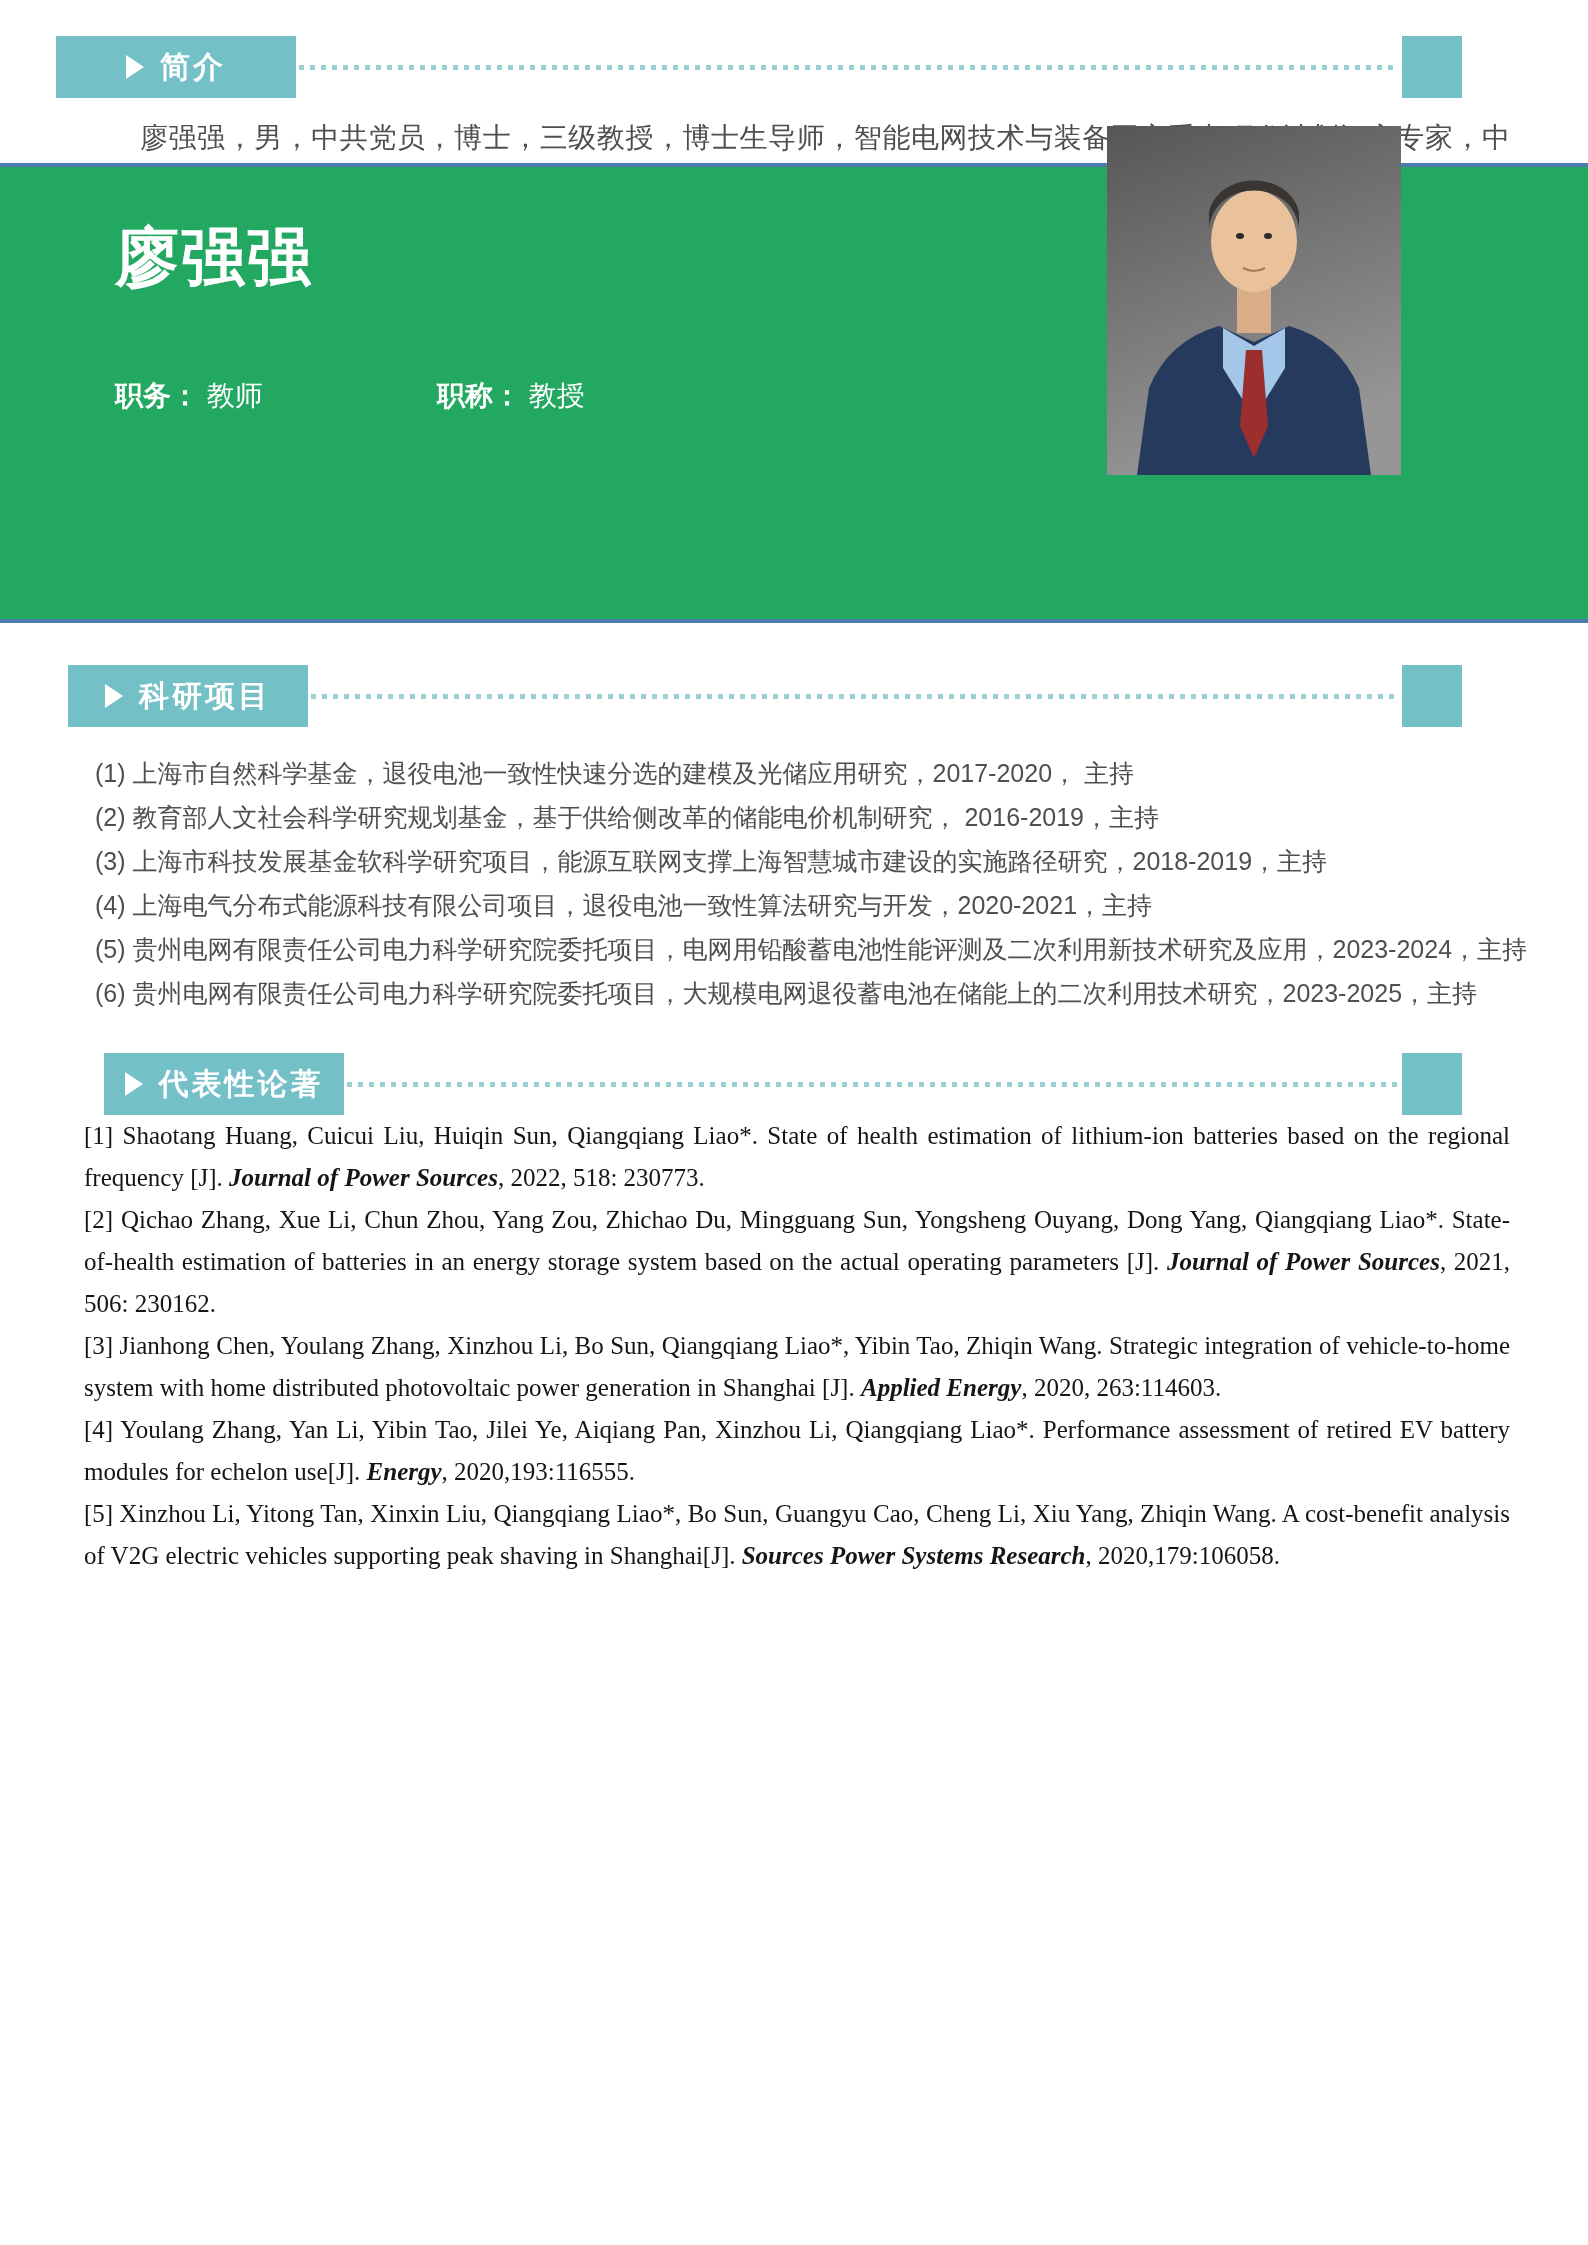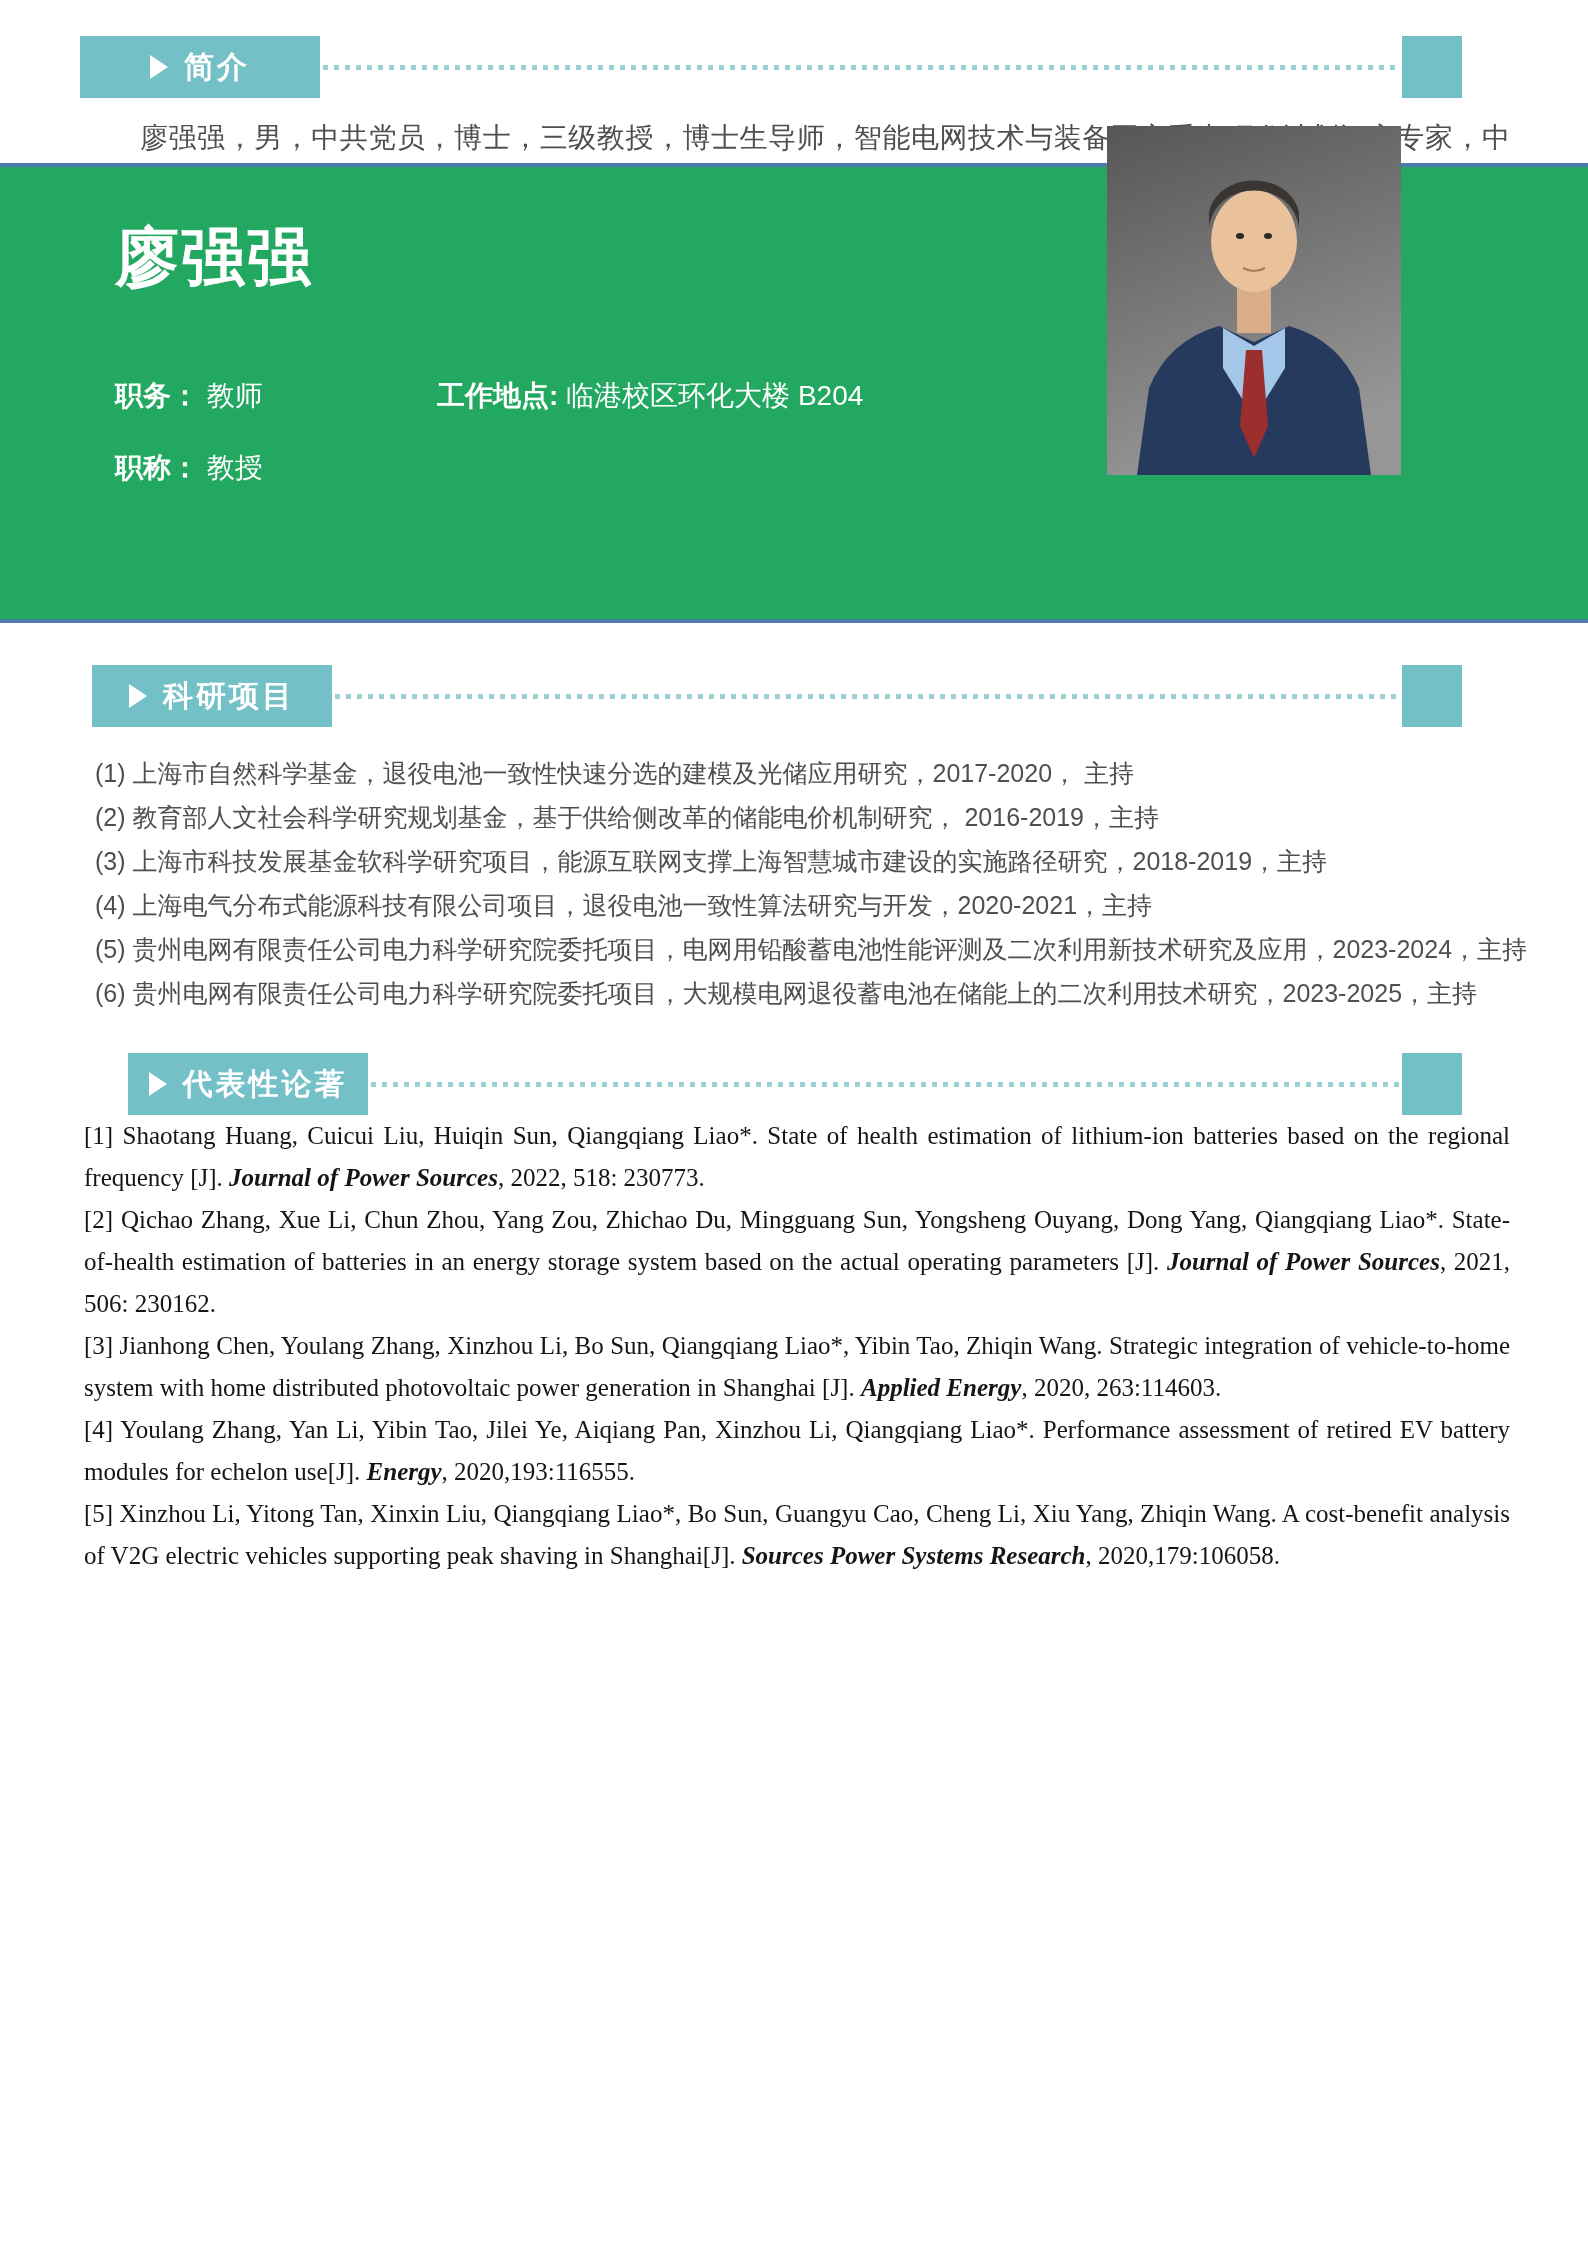--- a/index.html
+++ b/index.html
@@ -24,21 +24,21 @@
   .field .lbl{font-weight:bold;text-align:right;}
   .field .val{font-weight:normal;}
   
   .photo{
     position:absolute;left:1107px;top:126px;width:294px;height:349px;z-index:5;
     display:block;
   }
   
   .sec-header{
     display:flex;align-items:center;height:62px;
-    margin-left:80px;margin-right:126px;
+    margin-left:56px;margin-right:126px;
   }
   .sec-label{
     width:240px;height:62px;flex:0 0 240px;background:#74c0c7;
     display:flex;align-items:center;justify-content:center;
     color:#ffffff;font-size:30px;font-weight:bold;letter-spacing:3px;
   }
   .tri{
     width:0;height:0;border-top:12px solid transparent;border-bottom:12px solid transparent;
     border-left:18px solid #ffffff;margin-right:16px;flex:0 0 auto;
   }
@@ -66,21 +66,20 @@
   .journal{font-weight:bold;font-style:italic;}
 </style>
 </head>
 <body>
 
 <div class="band">
   <div class="band-inner">
     <div class="profile-name">廖强强</div>
     <div class="info-grid">
       <div class="field"><span class="lbl">职务：</span> <span class="val">教师</span></div>
-      <div class="field"><span class="lbl">工作地点:</span> <span class="val">临港校区环化大楼 B204</span></div>
       <div class="field"><span class="lbl">职称：</span> <span class="val">教授</span></div>
     </div>
   </div>
 </div>
 
 <svg class="photo" viewBox="0 0 294 349" role="img">
   <defs>
     <linearGradient id="bg" x1="0" y1="0" x2="0.3" y2="1">
       <stop offset="0" stop-color="#565656"></stop>
       <stop offset="1" stop-color="#969696"></stop>

